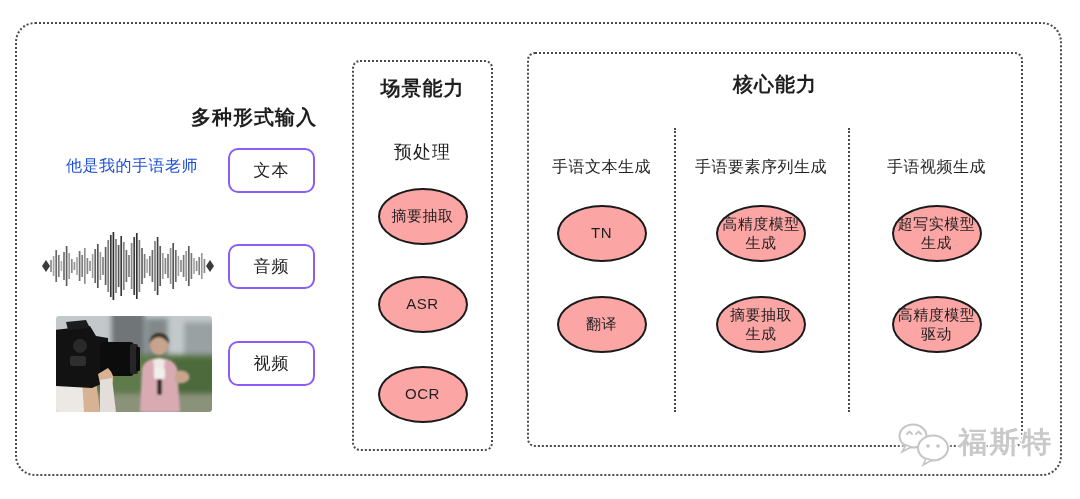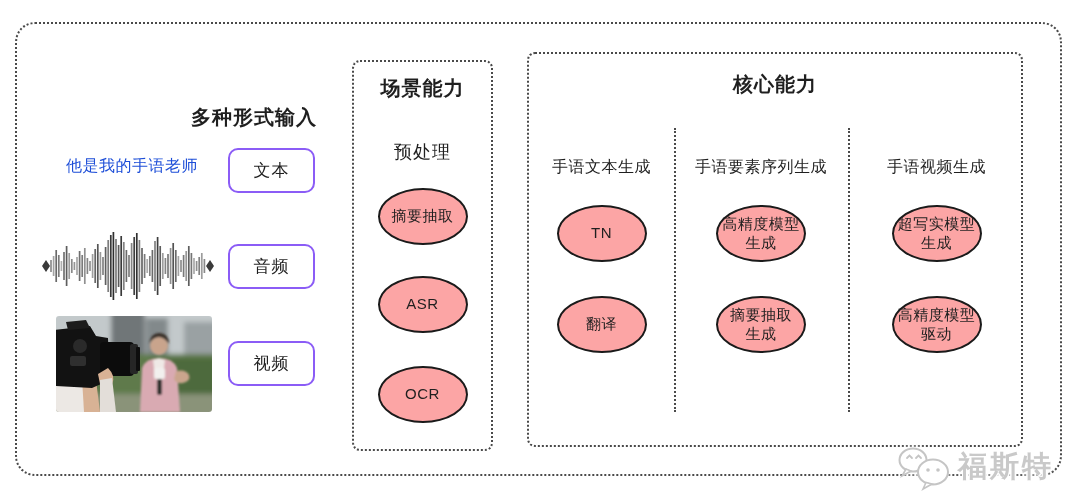--- a/index.html
+++ b/index.html
@@ -65,21 +65,21 @@
   }
   .col-divider.d1{left:145px;}
   .col-divider.d2{left:319px;}
   .col-header{
     position:absolute;left:0;top:103px;width:100%;text-align:center;font-size:16px;letter-spacing:0.5px;
   }
   .core-col .node-row1{top:151px;}
   .core-col .node-row2{top:242px;}
   
   .watermark{
-    position:absolute;left:896px;top:419px;display:flex;align-items:center;gap:4px;z-index:5;margin-top:24px;
+    position:absolute;left:896px;top:419px;display:flex;align-items:center;gap:4px;z-index:5;
   }
   .watermark .wm-text{
     font-size:29px;font-weight:bold;letter-spacing:3px;color:#c9c9c9;
     text-shadow:0 0 4px #ffffff,0 0 6px #ffffff,1px 1px 0 #ffffff,-1px -1px 0 #ffffff;
   }
   .wm-icon{filter:drop-shadow(0 0 3px #fff);}
 </style>
 </head>
 <body>
 

